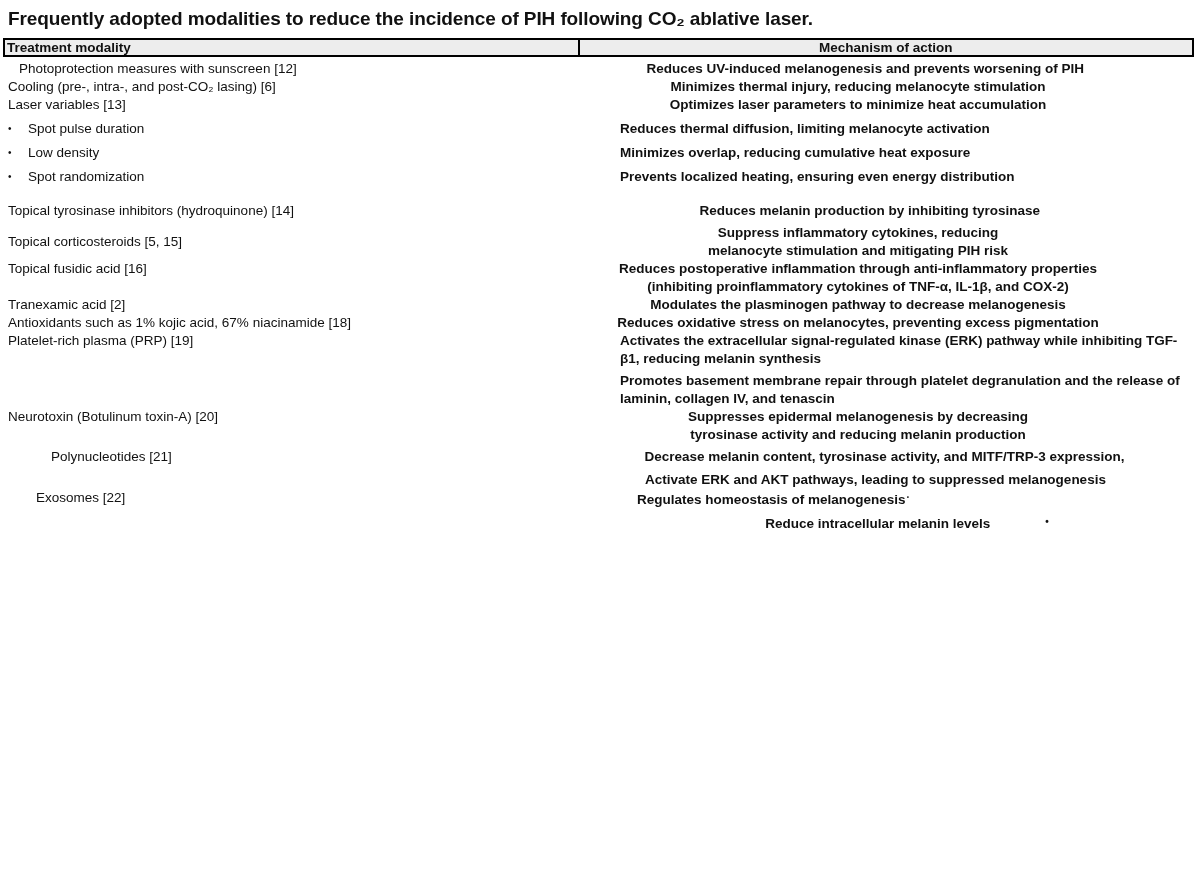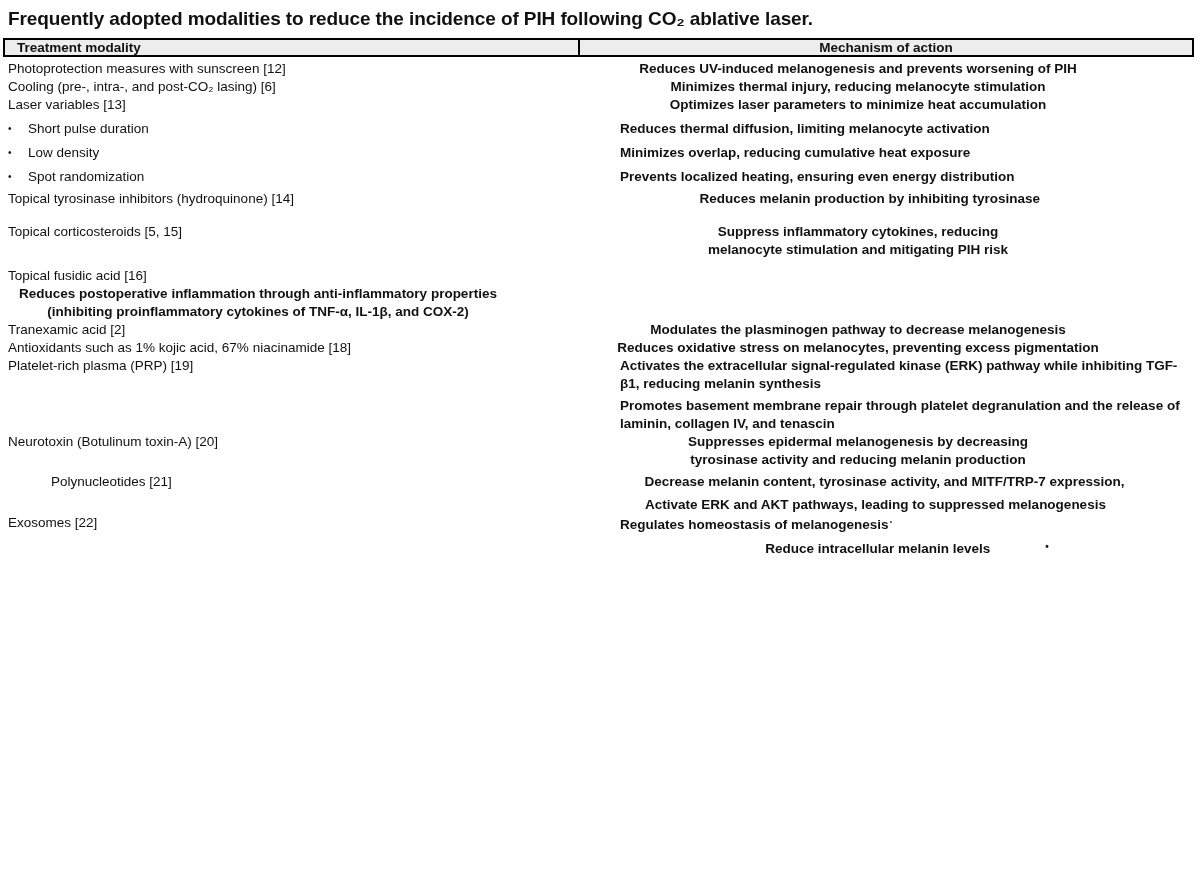--- a/index.html
+++ b/index.html
@@ -29,21 +29,21 @@
     background: var(--header-bg, #ededed);
     border: 2px solid var(--border, #000000);
     height: 19px;
     line-height: 14px;
     padding-top: 1px;
     font-weight: bold;
     font-size: 13.5px;
   }
   .hcell-left {
     width: 644px;
-    padding-left: 12px;
+    padding-left: 2px;
     border-right: 1.5px solid var(--border, #000000);
   }
   .hcell-right {
     width: 689px;
     border-left: 1.5px solid var(--border, #000000);
     text-align: center;
   }
   .rows {
     margin-top: 3px;
     font-size: 13.5px;
@@ -82,21 +82,21 @@
 
 <div class="page">
   <div class="title">Frequently adopted modalities to reduce the incidence of PIH following CO₂ ablative laser.</div>
 
   <div class="header-row">
     <div class="hcell hcell-left">Treatment modality</div>
     <div class="hcell hcell-right">Mechanism of action</div>
   </div>
 
   <div class="rows">
-      <div class="row" style="margin-top: 3px;">
+      <div class="row" style="margin-top: 3px; padding-left: 11px;">
         <div class="cell-left">
           <div>Photoprotection measures with sunscreen [12]</div>
         </div>
         <div class="cell-right">
           <div class="center-block">
             <div class="line">Reduces UV-induced melanogenesis and prevents worsening of PIH</div>
           </div>
         </div>
       </div>
       <div class="row" style="margin-top: 0px;">
@@ -115,21 +115,21 @@
         </div>
         <div class="cell-right">
           <div class="center-block">
             <div class="line">Optimizes laser parameters to minimize heat accumulation</div>
           </div>
         </div>
       </div>
       <div class="row" style="margin-top: 6px;">
         <div class="cell-left">
           <div class="bullet">•</div>
-          <div>Short pulse duration</div>
+          <div>Spot pulse duration</div>
         </div>
         <div class="cell-right">
           <div class="left-block">
             <div class="line">Reduces thermal diffusion, limiting melanocyte activation</div>
           </div>
         </div>
       </div>
       <div class="row" style="margin-top: 6px;">
         <div class="cell-left">
           <div class="bullet">•</div>
@@ -145,42 +145,42 @@
         <div class="cell-left">
           <div class="bullet">•</div>
           <div>Spot randomization</div>
         </div>
         <div class="cell-right">
           <div class="left-block">
             <div class="line">Prevents localized heating, ensuring even energy distribution</div>
           </div>
         </div>
       </div>
-      <div class="row" style="margin-top: 4px; gap: 29px;">
+      <div class="row" style="margin-top: 16px; gap: 29px;">
         <div class="cell-left">
           <div>Topical tyrosinase inhibitors (hydroquinone) [14]</div>
         </div>
         <div class="cell-right">
           <div class="center-block">
             <div class="line">Reduces melanin production by inhibiting tyrosinase</div>
           </div>
         </div>
       </div>
-      <div class="row" style="margin-top: 15px;">
+      <div class="row" style="margin-top: 4px; align-items: center;">
         <div class="cell-left">
           <div>Topical corticosteroids [5, 15]</div>
         </div>
         <div class="cell-right">
           <div class="center-block">
             <div class="line">Suppress inflammatory cytokines, reducing</div>
             <div class="line">melanocyte stimulation and mitigating PIH risk</div>
           </div>
         </div>
       </div>
-      <div class="row" style="margin-top: 8px; flex-direction: column;">
+      <div class="row" style="margin-top: 0px;">
         <div class="cell-left">
           <div>Topical fusidic acid [16]</div>
         </div>
         <div class="cell-right">
           <div class="center-block">
             <div class="line">Reduces postoperative inflammation through anti-inflammatory properties</div>
             <div class="line">(inhibiting proinflammatory cytokines of TNF-α, IL-1β, and COX-2)</div>
           </div>
         </div>
       </div>
@@ -236,35 +236,35 @@
             <div class="line">tyrosinase activity and reducing melanin production</div>
           </div>
         </div>
       </div>
       <div class="row" style="margin-top: 4px; padding-left: 43px;">
         <div class="cell-left">
           <div>Polynucleotides [21]</div>
         </div>
         <div class="cell-right">
           <div class="left-block">
-            <div class="line">Decrease melanin content, tyrosinase activity, and MITF/TRP-7 expression,</div>
+            <div class="line">Decrease melanin content, tyrosinase activity, and MITF/TRP-3 expression,</div>
           </div>
         </div>
       </div>
       <div class="row" style="margin-top: 5px; padding-left: 44px;">
         <div class="cell-left">
           <div></div>
         </div>
         <div class="cell-right">
           <div class="left-block">
             <div class="line">Activate ERK and AKT pathways, leading to suppressed melanogenesis</div>
           </div>
         </div>
       </div>
-      <div class="row" style="margin-top: 0px;">
+      <div class="row" style="margin-top: 0px; margin-left: 28px;">
         <div class="cell-left">
           <div>Exosomes [22]</div>
         </div>
         <div class="cell-right">
           <div class="left-block">
             <div class="line">Regulates homeostasis of melanogenesis<div class="trail-dot" style="margin-left: 1px;">·</div></div>
           </div>
         </div>
       </div>
       <div class="row" style="margin-top: 4px; text-align: center;">

